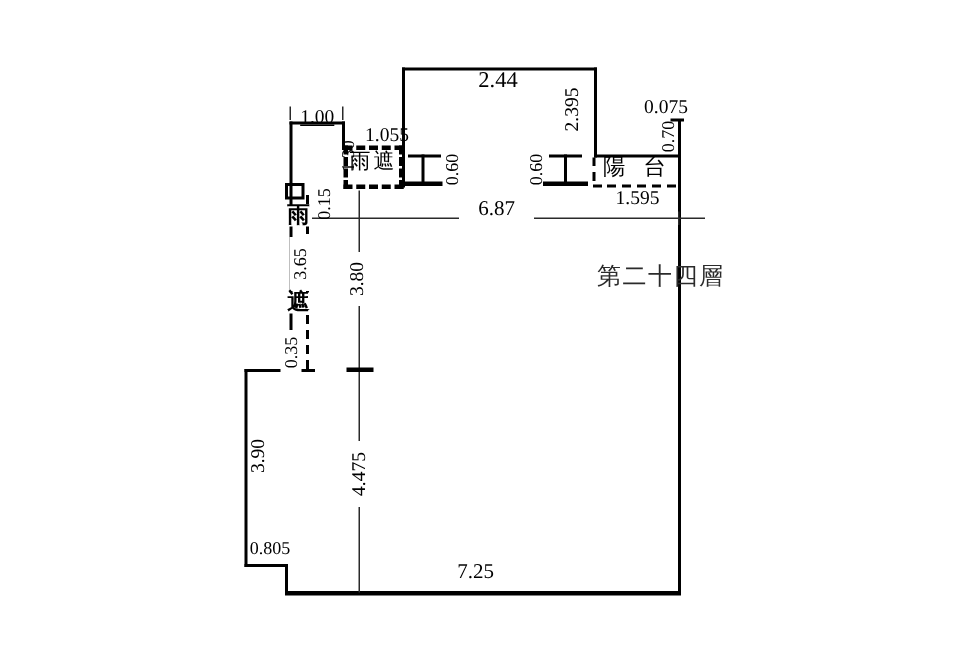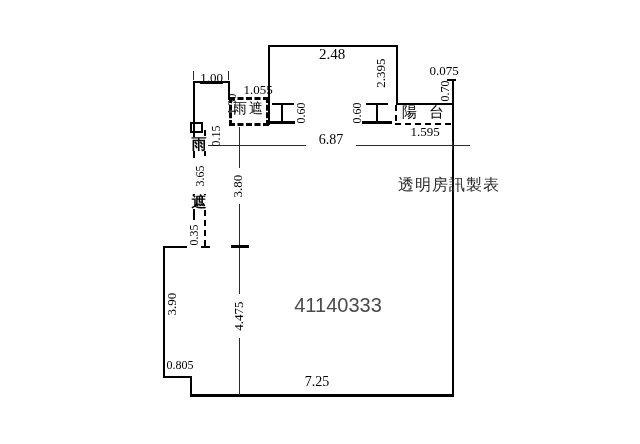--- a/index.html
+++ b/index.html
@@ -54,21 +54,21 @@
   <div class="thin" style="left:206px;top:145px;width:264px;height:1px;"></div>
   <div class="thin" style="left:206px;top:141px;width:1px;height:9px;"></div>
   <div class="thin" style="left:452px;top:141px;width:1px;height:9px;"></div>
   <div class="thin" style="left:239px;top:127px;width:1px;height:268px;"></div>
   <div class="w" style="left:231px;top:245px;width:18px;height:3px;"></div>
   <div class="thin" style="left:193px;top:71px;width:1px;height:9px;"></div>
   <div class="thin" style="left:228px;top:71px;width:1px;height:9px;"></div>
 
   <div class="lbl" style="left:193px;top:71px;width:37px;text-decoration:underline;">1.00</div>
   <div class="lbl" style="left:236px;top:83px;width:44px;">1.055</div>
-  <div class="lbl" style="left:300px;top:47px;width:64px;font-size:15px;">2.48</div>
+  <div class="lbl" style="left:300px;top:47px;width:64px;font-size:15px;">2.44</div>
   <div class="lbl" style="left:426px;top:64px;width:36px;">0.075</div>
   <div class="lbl" style="left:403px;top:125px;width:44px;">1.595</div>
   <div class="lbl bg" style="left:306px;top:133px;width:50px;font-size:14px;">6.87</div>
   <div class="lbl" style="left:164px;top:358px;width:32px;font-size:12px;">0.805</div>
   <div class="lbl" style="left:288px;top:375px;width:58px;font-size:14px;">7.25</div>
 
   <div class="lbl v" style="left:374px;top:96px;width:46px;">2.395</div>
   <div class="lbl v" style="left:438px;top:103px;width:24px;font-size:12px;">0.70</div>
   <div class="lbl v" style="left:225px;top:121px;width:34px;font-size:12px;">1.30</div>
   <div class="lbl v" style="left:209px;top:151px;width:30px;font-size:12px;">0.15</div>
@@ -78,17 +78,16 @@
   <div class="lbl v bg" style="left:187px;top:250px;width:30px;font-size:12px;">0.35</div>
   <div class="lbl v" style="left:165px;top:322px;width:36px;">3.90</div>
   <div class="lbl v bg" style="left:231px;top:204px;width:36px;">3.80</div>
   <div class="lbl v bg" style="left:232px;top:338px;width:44px;">4.475</div>
 
   <div class="lbl cjk bg" style="left:190px;top:137px;width:18px;font-size:15px;font-weight:600;">雨</div>
   <div class="lbl cjk bg" style="left:190px;top:195px;width:18px;font-size:15px;font-weight:600;">遮</div>
   <div class="lbl cjk" style="left:230px;top:102px;width:38px;font-size:14px;font-weight:400;letter-spacing:2px;">雨遮</div>
   <div class="lbl cjk" style="left:401px;top:105px;width:56px;font-size:15px;font-weight:400;letter-spacing:12px;">陽台</div>
 
-  <div class="lbl gray" style="left:282px;top:298px;width:112px;font-size:20px;">41140333</div>
 
-  <div class="lbl" style="left:398px;top:178px;width:114px;font-size:16px;color:#2b2b2b;font-family:'Liberation Sans','DejaVu Sans',sans-serif;letter-spacing:1px;text-align:left;">透明房訊製表</div>
+  <div class="lbl" style="left:398px;top:178px;width:114px;font-size:16px;color:#2b2b2b;font-family:'Liberation Sans','DejaVu Sans',sans-serif;letter-spacing:1px;text-align:left;">第二十四層</div>
 
 </div>
 
 </body></html>

